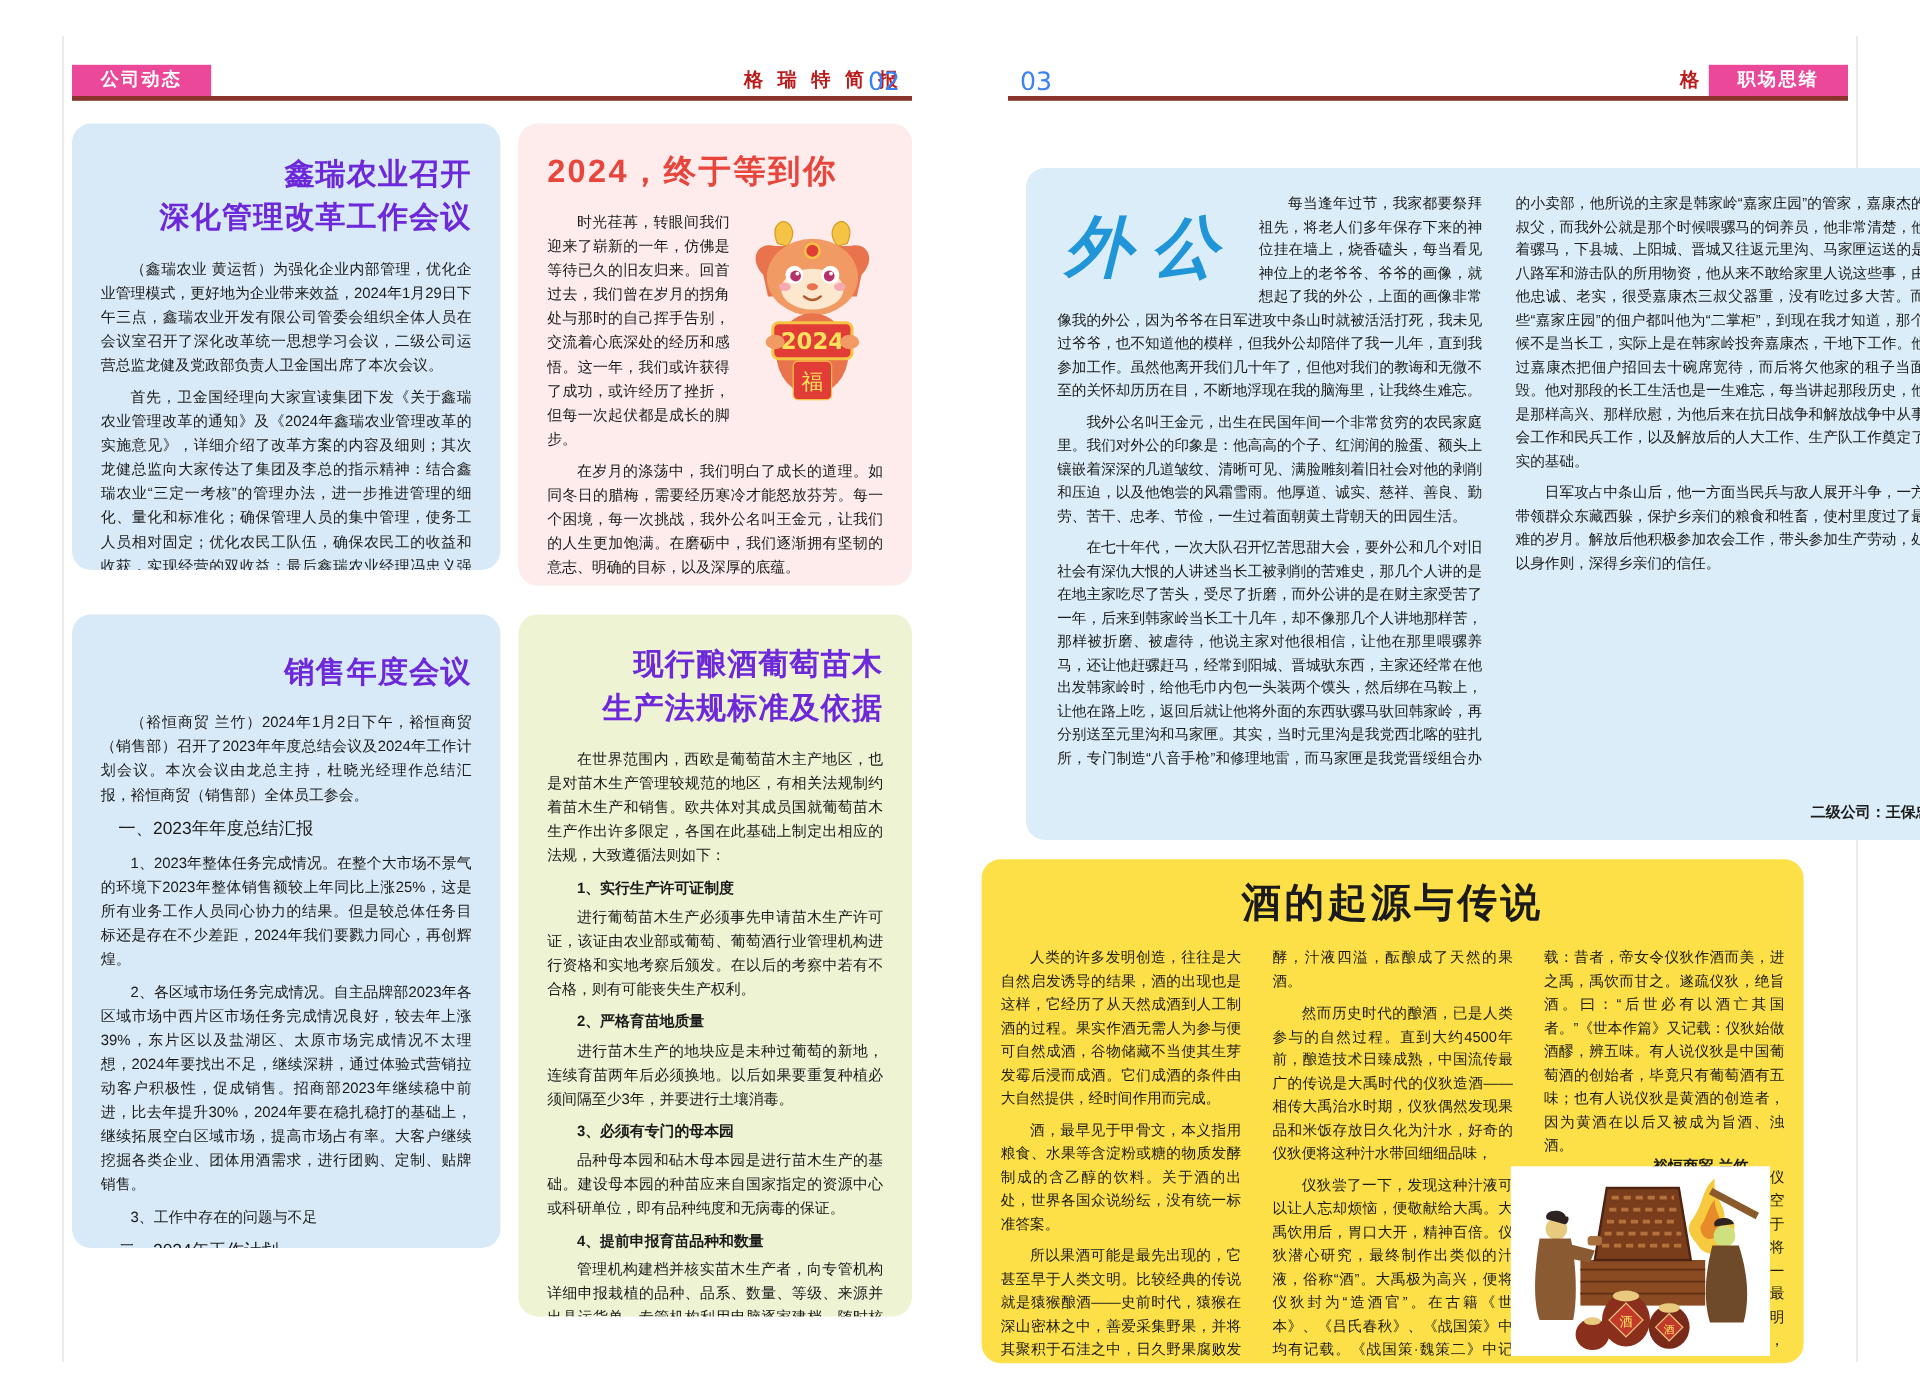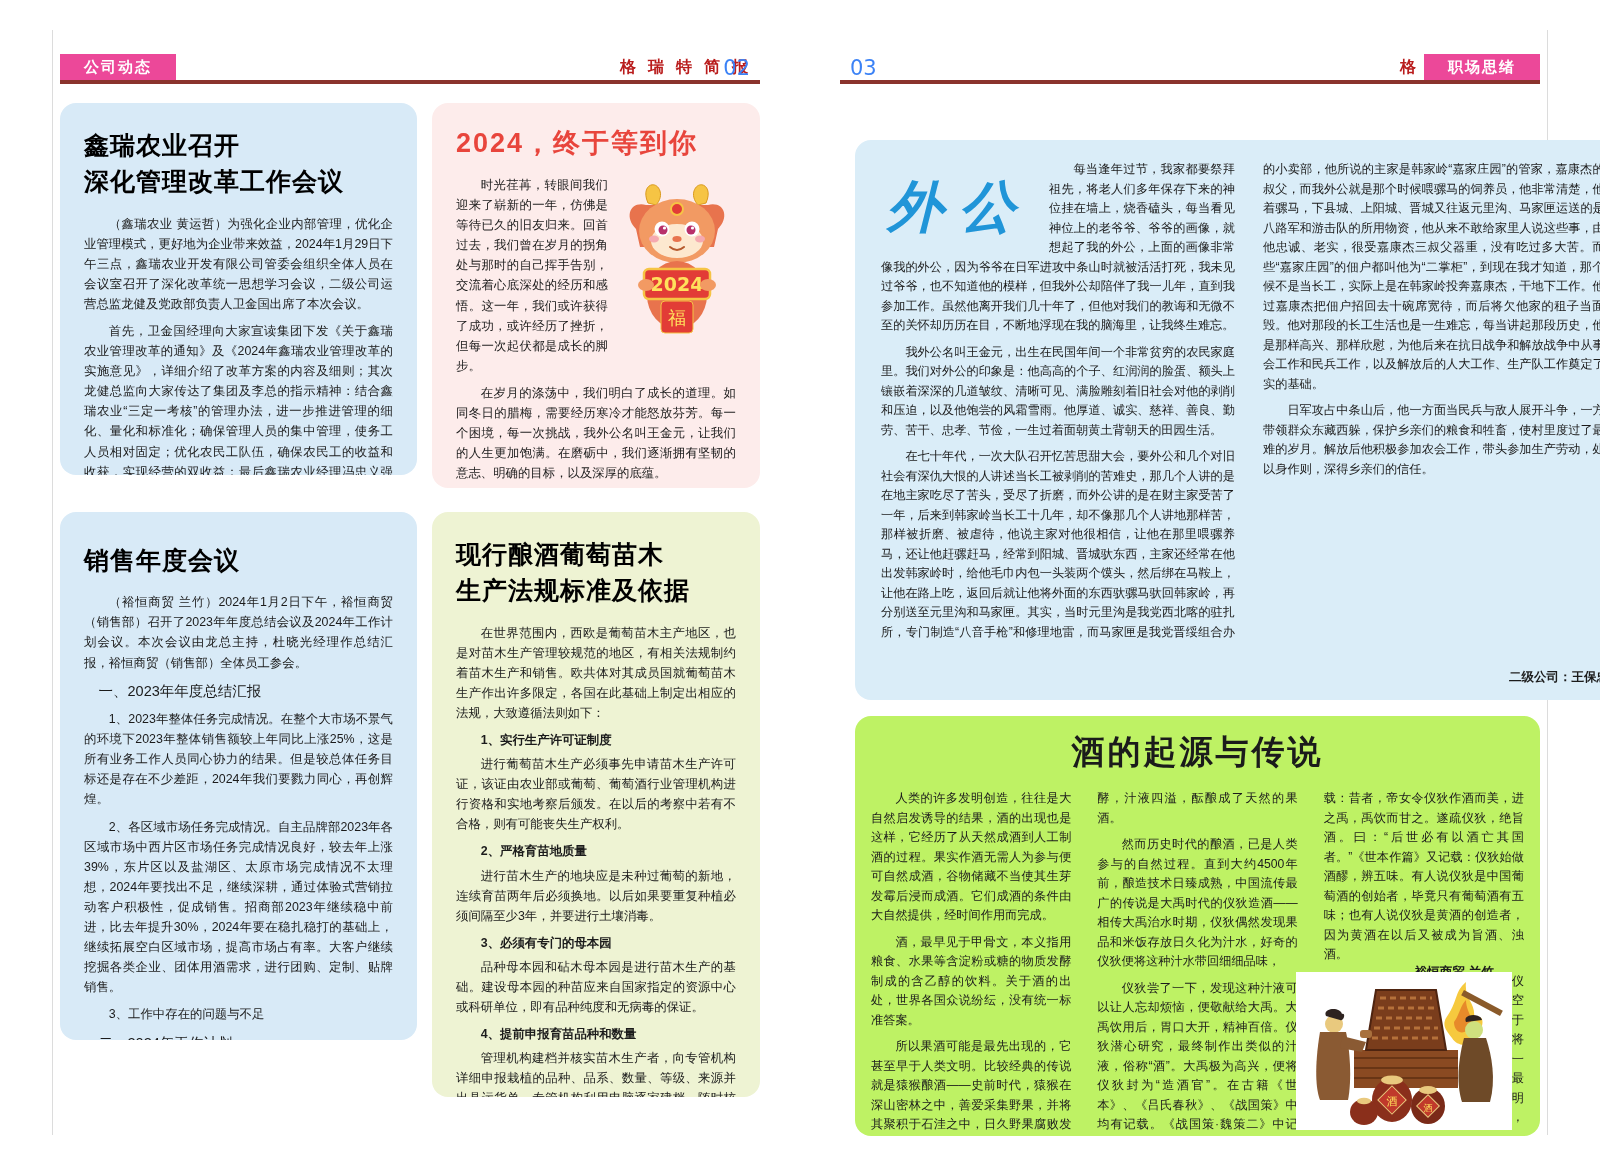--- a/index.html
+++ b/index.html
@@ -9,21 +9,21 @@
   
   .pg-header{position:absolute;height:30px;}
   .sec-tab{position:absolute;top:0;height:26px;line-height:26px;background:#ec4899;color:#fff;
            font-size:15px;font-weight:bold;padding:0 24px;letter-spacing:2px;}
   .masthead{position:absolute;top:3px;width:100%;text-align:right;color:#b91c1c;
             font-family:"DejaVu Serif","Liberation Serif",serif;font-size:16px;font-weight:bold;letter-spacing:12px;}
   .pg-num{position:absolute;top:2px;color:#3b82f6;font-weight:normal;font-size:21px;font-family:"DejaVu Sans",sans-serif;}
   .pg-rule{position:absolute;height:4px;background:#8a332d;left:0;right:0;top:26px;}
   
   .art{position:absolute;border-radius:16px;padding:16px 24px;box-sizing:border-box;overflow:hidden;}
-  .art-title{font-weight:900;text-align:left;color:#000000;line-height:1.45;margin:8px 0 14px;}
+  .art-title{font-weight:900;text-align:right;color:#6d28d9;line-height:1.45;margin:8px 0 14px;}
   .t24{font-size:25px;letter-spacing:1px;}
   .art-body{font-size:12.4px;line-height:1.62;text-align:justify;}
   .art-body p{margin:0 0 7px;text-indent:2em;}
   .art-body p.sec{font-weight:normal;font-size:14.5px;text-indent:1em;margin:4px 0 6px;}
   .art-body p.sub{font-weight:bold;text-indent:2em;margin:3px 0 4px;}
   
   .title-red{color:#e8453c;font-size:27px;font-weight:900;text-align:left;letter-spacing:2px;margin:6px 0 14px;}
   .dragon-wrap{float:right;width:118px;height:168px;margin:2px 0 6px 10px;}
   
   .waigong-body{column-count:2;column-gap:28px;column-fill:auto;height:492px;overflow:hidden;
@@ -160,21 +160,21 @@
       <div>
           <p>每当逢年过节，我家都要祭拜祖先，将老人们多年保存下来的神位挂在墙上，烧香磕头，每当看见神位上的老爷爷、爷爷的画像，就想起了我的外公，上面的画像非常像我的外公，因为爷爷在日军进攻中条山时就被活活打死，我未见过爷爷，也不知道他的模样，但我外公却陪伴了我一儿年，直到我参加工作。虽然他离开我们几十年了，但他对我们的教诲和无微不至的关怀却历历在目，不断地浮现在我的脑海里，让我终生难忘。</p>
           <p>我外公名叫王金元，出生在民国年间一个非常贫穷的农民家庭里。我们对外公的印象是：他高高的个子、红润润的脸蛋、额头上镶嵌着深深的几道皱纹、清晰可见、满脸雕刻着旧社会对他的剥削和压迫，以及他饱尝的风霜雪雨。他厚道、诚实、慈祥、善良、勤劳、苦干、忠孝、节俭，一生过着面朝黄土背朝天的田园生活。</p>
           <p>在七十年代，一次大队召开忆苦思甜大会，要外公和几个对旧社会有深仇大恨的人讲述当长工被剥削的苦难史，那几个人讲的是在地主家吃尽了苦头，受尽了折磨，而外公讲的是在财主家受苦了一年，后来到韩家岭当长工十几年，却不像那几个人讲地那样苦，那样被折磨、被虐待，他说主家对他很相信，让他在那里喂骡养马，还让他赶骡赶马，经常到阳城、晋城驮东西，主家还经常在他出发韩家岭时，给他毛巾内包一头装两个馍头，然后绑在马鞍上，让他在路上吃，返回后就让他将外面的东西驮骡马驮回韩家岭，再分别送至元里沟和马家匣。其实，当时元里沟是我党西北喀的驻扎所，专门制造“八音手枪”和修理地雷，而马家匣是我党晋绥组合办的小卖部，他所说的主家是韩家岭“嘉家庄园”的管家，嘉康杰的三叔父，而我外公就是那个时候喂骡马的饲养员，他非常清楚，他赶着骡马，下县城、上阳城、晋城又往返元里沟、马家匣运送的是我八路军和游击队的所用物资，他从来不敢给家里人说这些事，由于他忠诚、老实，很受嘉康杰三叔父器重，没有吃过多大苦。而那些“嘉家庄园”的佃户都叫他为“二掌柜”，到现在我才知道，那个时候不是当长工，实际上是在韩家岭投奔嘉康杰，干地下工作。他见过嘉康杰把佃户招回去十碗席宽待，而后将欠他家的租子当面烧毁。他对那段的长工生活也是一生难忘，每当讲起那段历史，他总是那样高兴、那样欣慰，为他后来在抗日战争和解放战争中从事农会工作和民兵工作，以及解放后的人大工作、生产队工作奠定了坚实的基础。</p>
           <p>日军攻占中条山后，他一方面当民兵与敌人展开斗争，一方面带领群众东藏西躲，保护乡亲们的粮食和牲畜，使村里度过了最艰难的岁月。解放后他积极参加农会工作，带头参加生产劳动，处处以身作则，深得乡亲们的信任。</p>
         </div>
     </div>
     <div class="waigong-byline">二级公司：王保忠</div>
   </div>
 
-  <div class="art" style="left:855px;top:716px;width:685px;height:420px;background:#bef264;padding:10px 16px">
+  <div class="art" style="left:818px;top:716px;width:685px;height:420px;background:#fde047;padding:10px 16px">
     <div class="wine-title">酒的起源与传说</div>
     <div class="wine-body">
         <p>人类的许多发明创造，往往是大自然启发诱导的结果，酒的出现也是这样，它经历了从天然成酒到人工制酒的过程。果实作酒无需人为参与便可自然成酒，谷物储藏不当使其生芽发霉后浸而成酒。它们成酒的条件由大自然提供，经时间作用而完成。</p>
         <p>酒，最早见于甲骨文，本义指用粮食、水果等含淀粉或糖的物质发酵制成的含乙醇的饮料。关于酒的出处，世界各国众说纷纭，没有统一标准答案。</p>
         <p>所以果酒可能是最先出现的，它甚至早于人类文明。比较经典的传说就是猿猴酿酒——史前时代，猿猴在深山密林之中，善爱采集野果，并将其聚积于石洼之中，日久野果腐败发酵，汁液四溢，酝酿成了天然的果酒。</p>
         <p>然而历史时代的酿酒，已是人类参与的自然过程。直到大约4500年前，酿造技术日臻成熟，中国流传最广的传说是大禹时代的仪狄造酒——相传大禹治水时期，仪狄偶然发现果品和米饭存放日久化为汁水，好奇的仪狄便将这种汁水带回细细品味，</p>
         <p>仪狄尝了一下，发现这种汁液可以让人忘却烦恼，便敬献给大禹。大禹饮用后，胃口大开，精神百倍。仪狄潜心研究，最终制作出类似的汁液，俗称“酒”。大禹极为高兴，便将仪狄封为“造酒官”。在古籍《世本》、《吕氏春秋》、《战国策》中均有记载。《战国策·魏策二》中记载：昔者，帝女令仪狄作酒而美，进之禹，禹饮而甘之。遂疏仪狄，绝旨酒。曰：“后世必有以酒亡其国者。”《世本作篇》又记载：仪狄始做酒醪，辨五味。有人说仪狄是中国葡萄酒的创始者，毕竟只有葡萄酒有五味；也有人说仪狄是黄酒的创造者，因为黄酒在以后又被成为旨酒、浊酒。</p>
         <p>“酒之所兴，肇自上皇，或云仪狄，一曰杜康。有饭不尽，委余空桑，郁积成味，久蓄气芳，本出于此，不由奇方”。大意是人们无意中将剩饭倒在树丛中，糯米麦饭和在一起，经自然发酵便产生了酒。这是最早的粮食酒。后将人们优化研究发明了属于中国人独创酒曲复式发酵法，这也是中国黄酒的由来。最早出现大概是3000多年前，这个时候已经有了比较充裕的粮食，有了制作精良的的陶制器皿，学会了控制发酵，从而逐渐的形成了酿酒工艺。</p>
       </div>
     <div class="wine-byline">裕恒商贸 兰竹</div>

